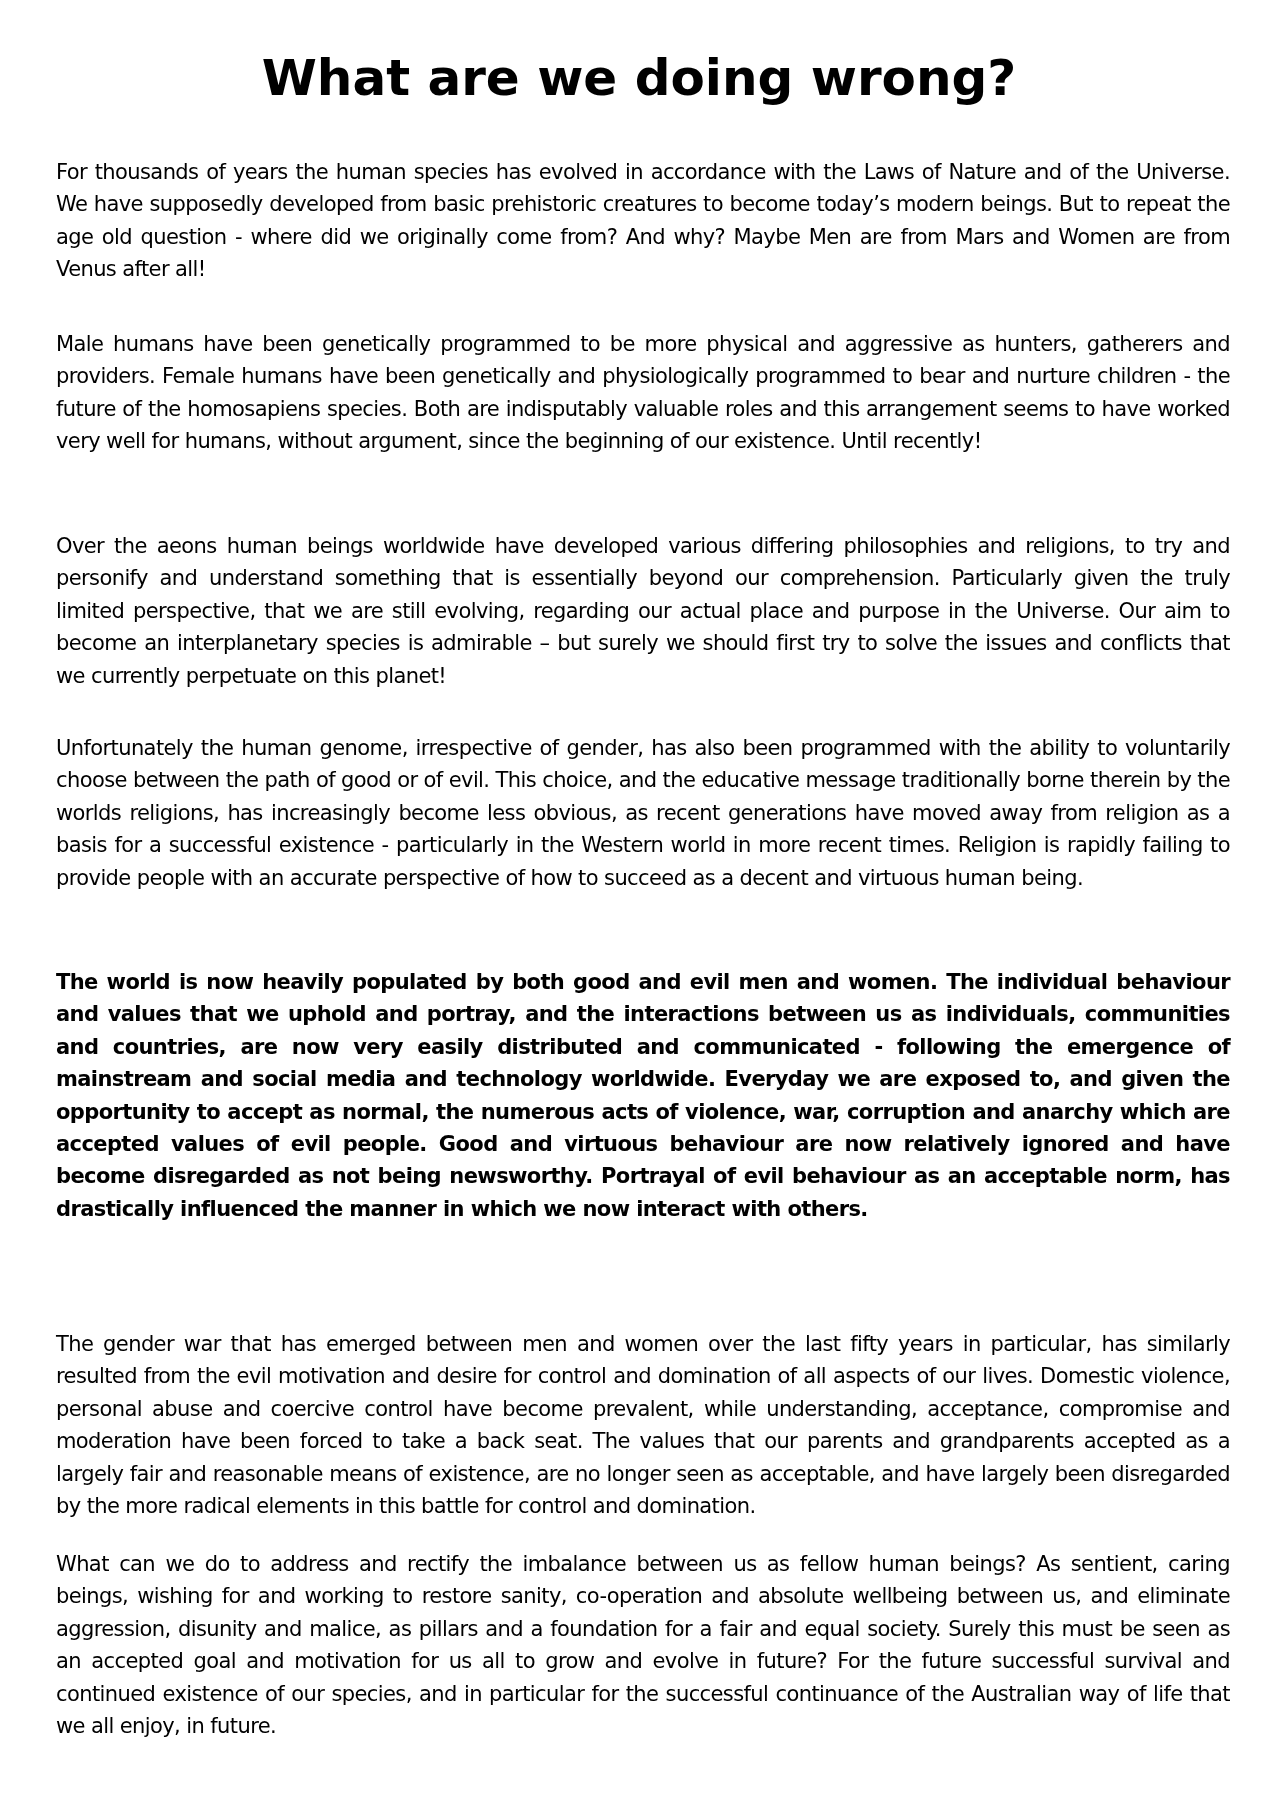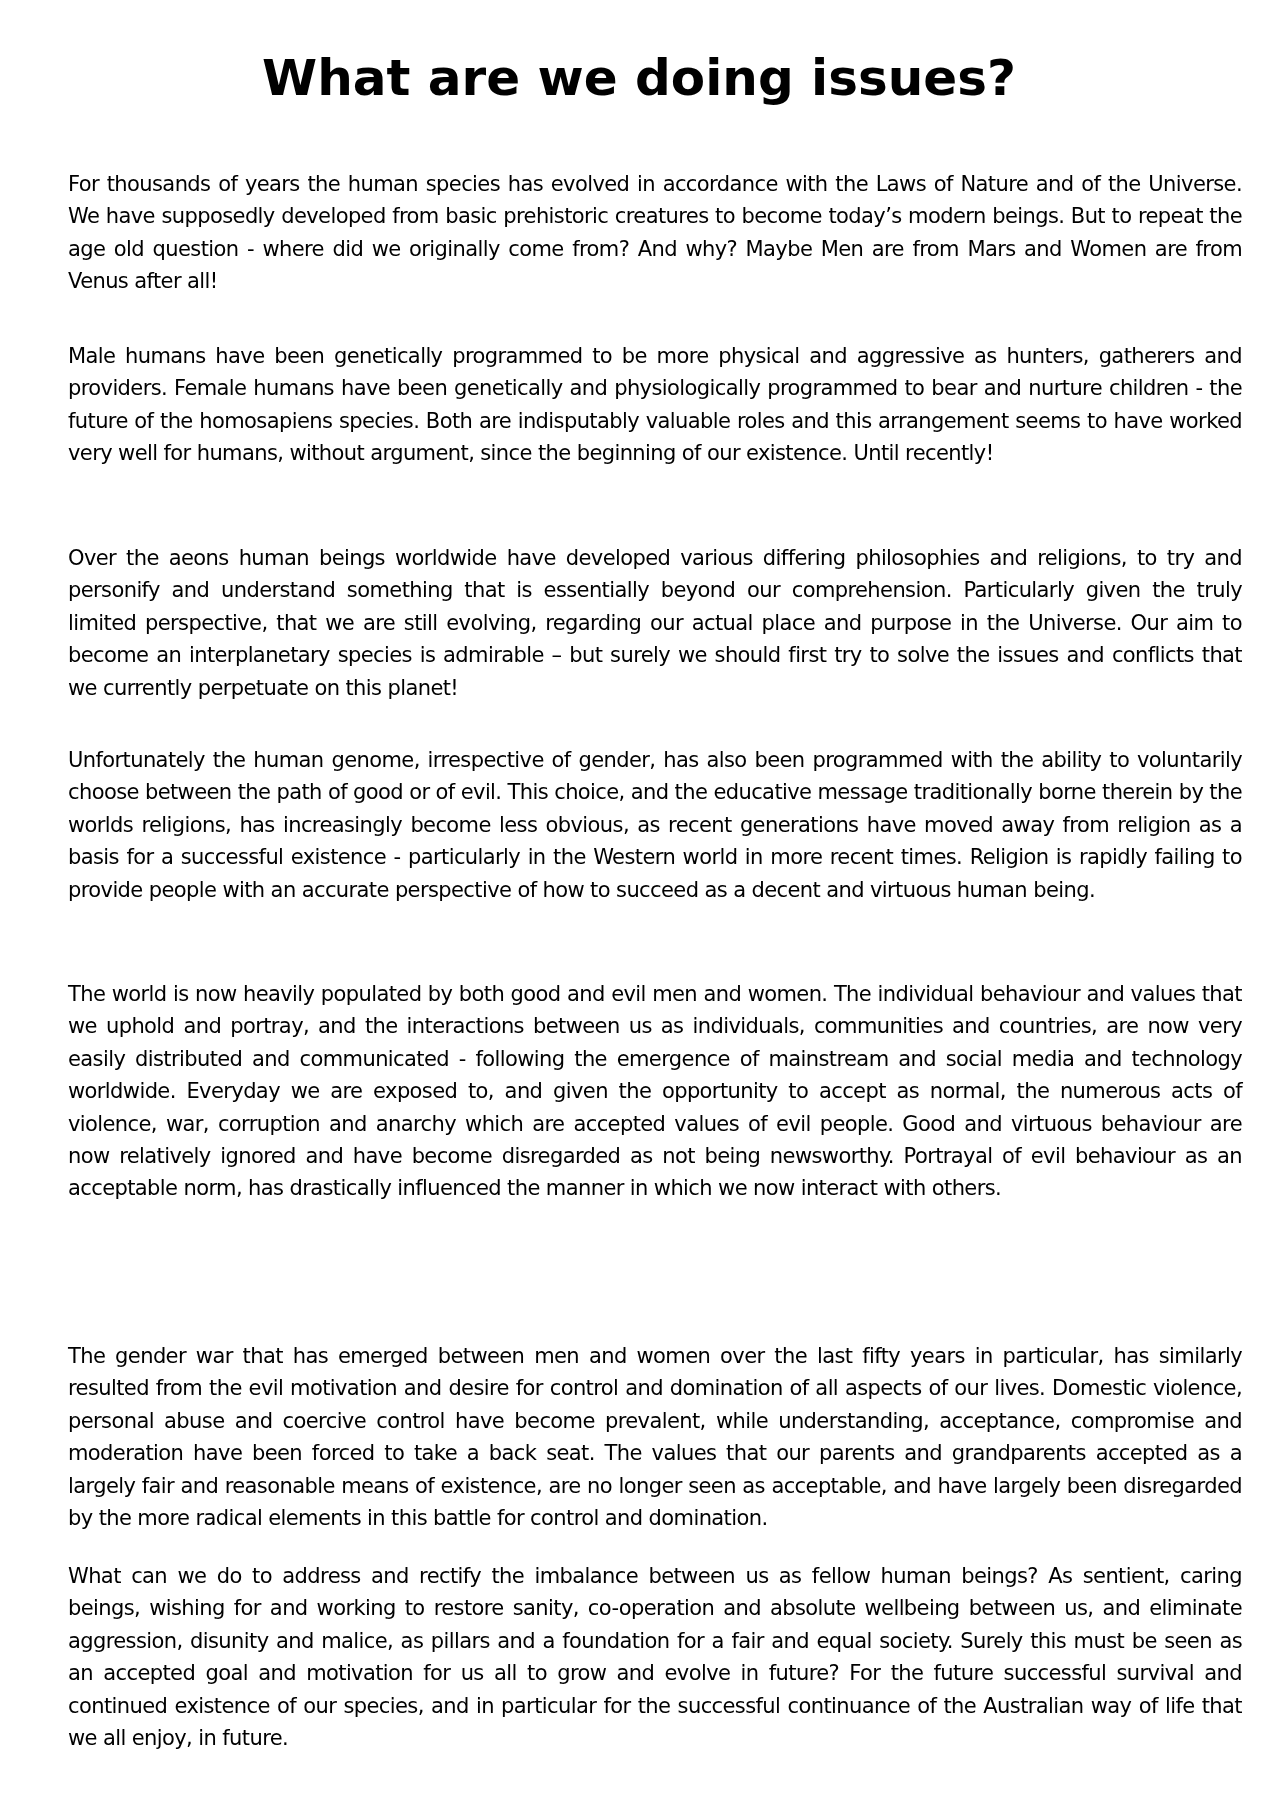--- a/index.html
+++ b/index.html
@@ -24,41 +24,41 @@
     .title {
       margin: 44px 0 0 0;
       text-align: center;
       font-family: "DejaVu Sans", sans-serif;
       font-weight: bold;
       font-size: 50px;
       line-height: 68px;
       letter-spacing: 0px;
     }
     .para {
-      margin: 16px;
+      margin: 4px;
       text-align: justify;
       font-size: 21px;
       line-height: 32.4px;
       letter-spacing: -0.6px;
       word-spacing: 0px;
     }
     #p1 { position: absolute; top: 152px; }
     #p2 { position: absolute; top: 324px; }
     #p3 { position: absolute; top: 526px; }
     #p4 { position: absolute; top: 728px; }
-    #p5 { position: absolute; top: 962px; }
+    #p5 { position: absolute; top: 962px; font-weight: bold; }
     #p6 { position: absolute; top: 1324px; }
     #p7 { position: absolute; top: 1544px; }
     .para { width: 1174px; }
   </style>
 </head>
 <body>
 
 <div class="page">
-  <h1 class="title">What are we doing issues?</h1>
+  <h1 class="title">What are we doing wrong?</h1>
   <p class="para" id="p1">For thousands of years the human species has evolved in accordance with the Laws of Nature and of the Universe. We have supposedly developed from basic prehistoric creatures to become today’s modern beings. But to repeat the age old question - where did we originally come from? And why? Maybe Men are from Mars and Women are from Venus after all!</p>
   <p class="para" id="p2">Male humans have been genetically programmed to be more physical and aggressive as hunters, gatherers and providers. Female humans have been genetically and physiologically programmed to bear and nurture children - the future of the homosapiens species. Both are indisputably valuable roles and this arrangement seems to have worked very well for humans, without argument, since the beginning of our existence. Until recently!</p>
   <p class="para" id="p3">Over the aeons human beings worldwide have developed various differing philosophies and religions, to try and personify and understand something that is essentially beyond our comprehension. Particularly given the truly limited perspective, that we are still evolving, regarding our actual place and purpose in the Universe. Our aim to become an interplanetary species is admirable – but surely we should first try to solve the issues and conflicts that we currently perpetuate on this planet!</p>
   <p class="para" id="p4">Unfortunately the human genome, irrespective of gender, has also been programmed with the ability to voluntarily choose between the path of good or of evil. This choice, and the educative message traditionally borne therein by the worlds religions, has increasingly become less obvious, as recent generations have moved away from religion as a basis for a successful existence - particularly in the Western world in more recent times. Religion is rapidly failing to provide people with an accurate perspective of how to succeed as a decent and virtuous human being.</p>
   <p class="para" id="p5">The world is now heavily populated by both good and evil men and women. The individual behaviour and values that we uphold and portray, and the interactions between us as individuals, communities and countries, are now very easily distributed and communicated - following the emergence of mainstream and social media and technology worldwide. Everyday we are exposed to, and given the opportunity to accept as normal, the numerous acts of violence, war, corruption and anarchy which are accepted values of evil people. Good and virtuous behaviour are now relatively ignored and have become disregarded as not being newsworthy. Portrayal of evil behaviour as an acceptable norm, has drastically influenced the manner in which we now interact with others.</p>
   <p class="para" id="p6">The gender war that has emerged between men and women over the last fifty years in particular, has similarly resulted from the evil motivation and desire for control and domination of all aspects of our lives. Domestic violence, personal abuse and coercive control have become prevalent, while understanding, acceptance, compromise and moderation have been forced to take a back seat. The values that our parents and grandparents accepted as a largely fair and reasonable means of existence, are no longer seen as acceptable, and have largely been disregarded by the more radical elements in this battle for control and domination.</p>
   <p class="para" id="p7">What can we do to address and rectify the imbalance between us as fellow human beings? As sentient, caring beings, wishing for and working to restore sanity, co-operation and absolute wellbeing between us, and eliminate aggression, disunity and malice, as pillars and a foundation for a fair and equal society. Surely this must be seen as an accepted goal and motivation for us all to grow and evolve in future? For the future successful survival and continued existence of our species, and in particular for the successful continuance of the Australian way of life that we all enjoy, in future.</p>
 </div>
 
 </body></html>

